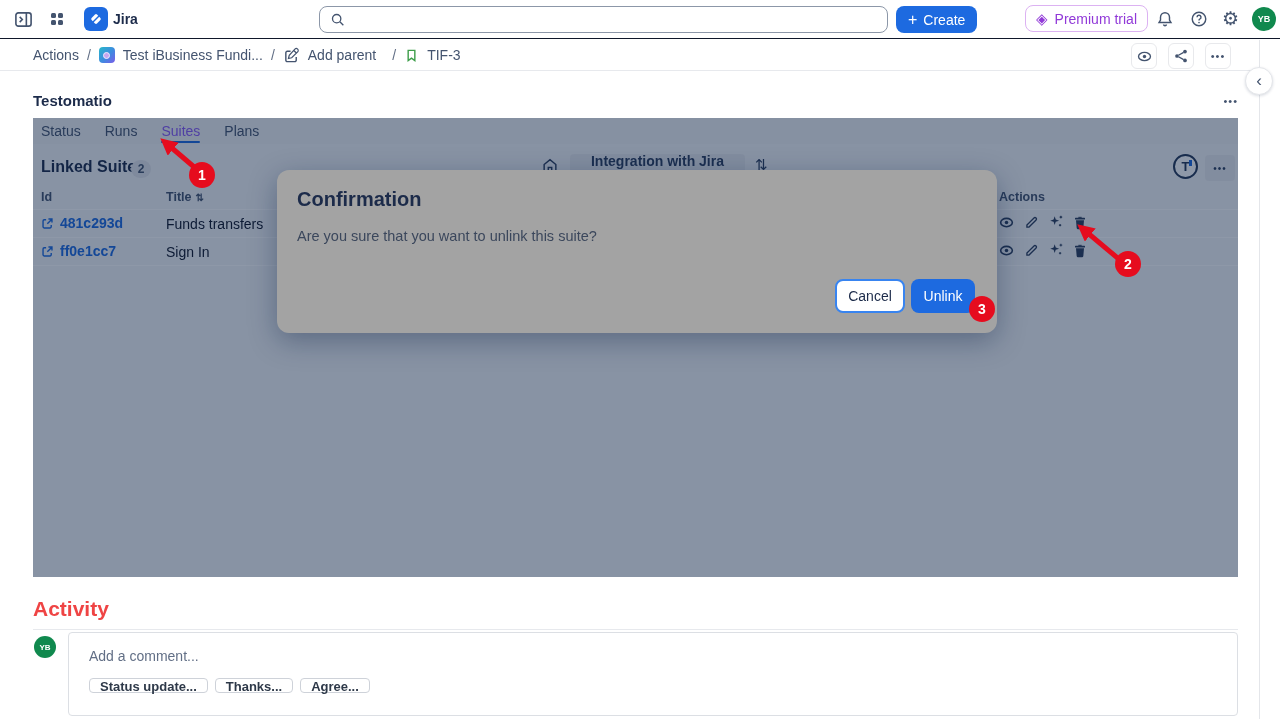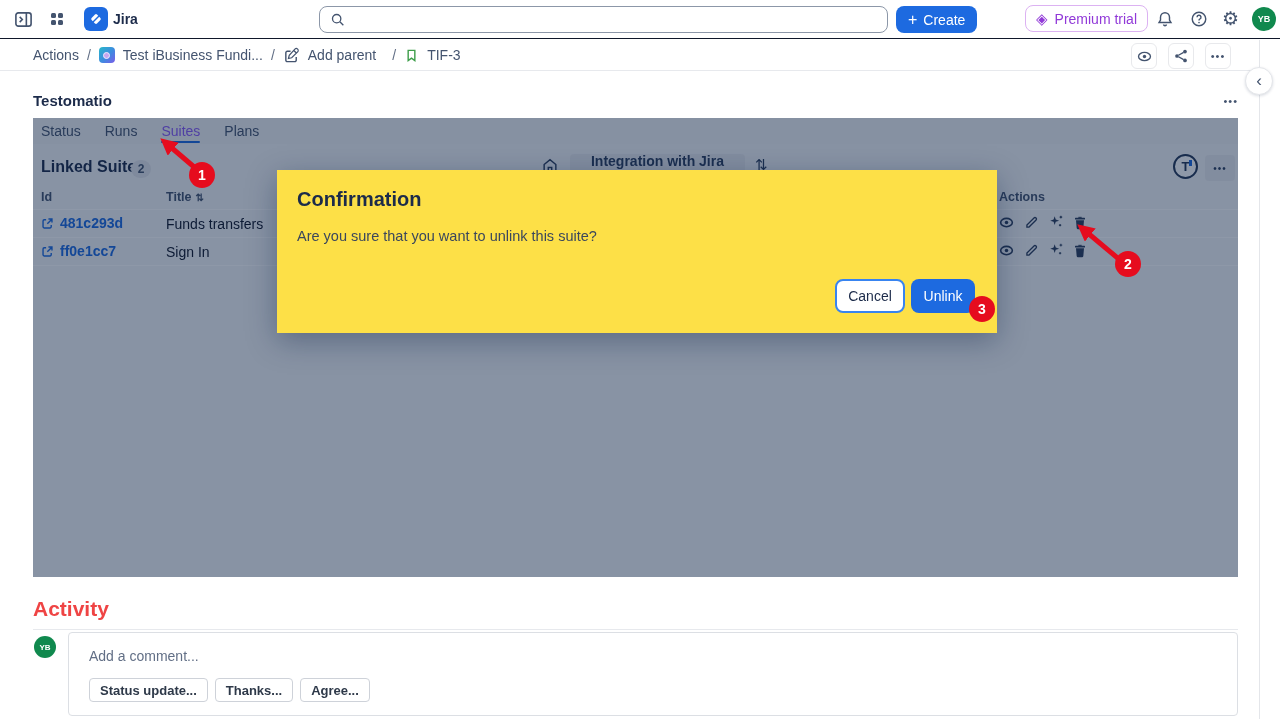--- a/index.html
+++ b/index.html
@@ -107,40 +107,40 @@
   .trow.r0 { top:92px; } .trow.r1 { top:120px; }
   .id-link { position:absolute; left:8px; top:5px; display:flex; align-items:center; gap:6px;
     color:#1d6ae0; font-size:14px; font-weight:700; text-decoration:none; cursor:pointer; }
   .cell-title { position:absolute; left:133px; top:6px; font-size:14px; color:#0f172a; }
   .row-actions { position:absolute; left:965px; top:4px; display:flex; gap:9px; align-items:center; }
   .act-btn { background:none; border:none; color:#2c3e5d; cursor:pointer; padding:0; display:flex; }
 
   
   .blanket { position:absolute; inset:0; background:rgba(9,30,66,.46); z-index:50; }
   .modal { position:absolute; left:244px; top:52px; width:720px; height:163px;
-    background:#fde047; border-radius:0; box-shadow:0 8px 28px rgba(9,30,66,.35); z-index:60; }
+    background:#a3a3a3; border-radius:12px; box-shadow:0 8px 28px rgba(9,30,66,.35); z-index:60; }
   .modal-title { position:absolute; left:20px; top:18px; font-size:20px; font-weight:700; color:#1c2b4a; }
   .modal-msg { position:absolute; left:20px; top:58px; font-size:14.5px; color:#3b475c; }
   .cancel-btn { position:absolute; left:558px; top:109px; width:70px; height:34px;
     background:#fff; border:2px solid #3884f0; border-radius:8px; font-size:14px;
     font-weight:500; color:#1c2b4a; cursor:pointer; font-family:inherit; }
   .unlink-btn { position:absolute; left:634px; top:109px; width:64px; height:34px;
     background:var(--accent-blue); border:none; border-radius:8px; font-size:14px;
     font-weight:500; color:#fff; cursor:pointer; font-family:inherit; }
 
   
   .activity-head { position:absolute; left:33px; top:597px; width:1205px;
     border-bottom:1px solid #e7e9ed; padding-bottom:8px; }
   .activity-title { font-size:21px; font-weight:700; color:#ef4444; }
   .avatar.cmt { position:absolute; left:34px; top:636px; width:22px; height:22px; font-size:8px; }
   .comment-box { position:absolute; left:68px; top:632px; width:1170px; height:84px;
     border:1px solid #dcdfe4; border-radius:4px; background:#fff; }
   .comment-ph { position:absolute; left:20px; top:15px; font-size:14px; color:#626f86; }
   .quick-row { position:absolute; left:20px; top:45px; display:flex; gap:7px; }
-  .quick-btn { height:24px; padding:0 10px; border:1px solid #ced2d9; border-radius:4px;
+  .quick-btn { height:15px; padding:0 10px; border:1px solid #ced2d9; border-radius:4px;
     background:#fff; font-size:13px; font-weight:600; color:#2e3949; cursor:pointer; font-family:inherit; }
 
   
   .anno { z-index:120; pointer-events:none; }
   .badge { position:absolute; width:26px; height:26px; border-radius:50%;
     background:var(--accent-red); color:#fff; font-size:14px; font-weight:700;
     display:flex; align-items:center; justify-content:center; z-index:120; pointer-events:none; }
 </style>
 </head>
 <body>

